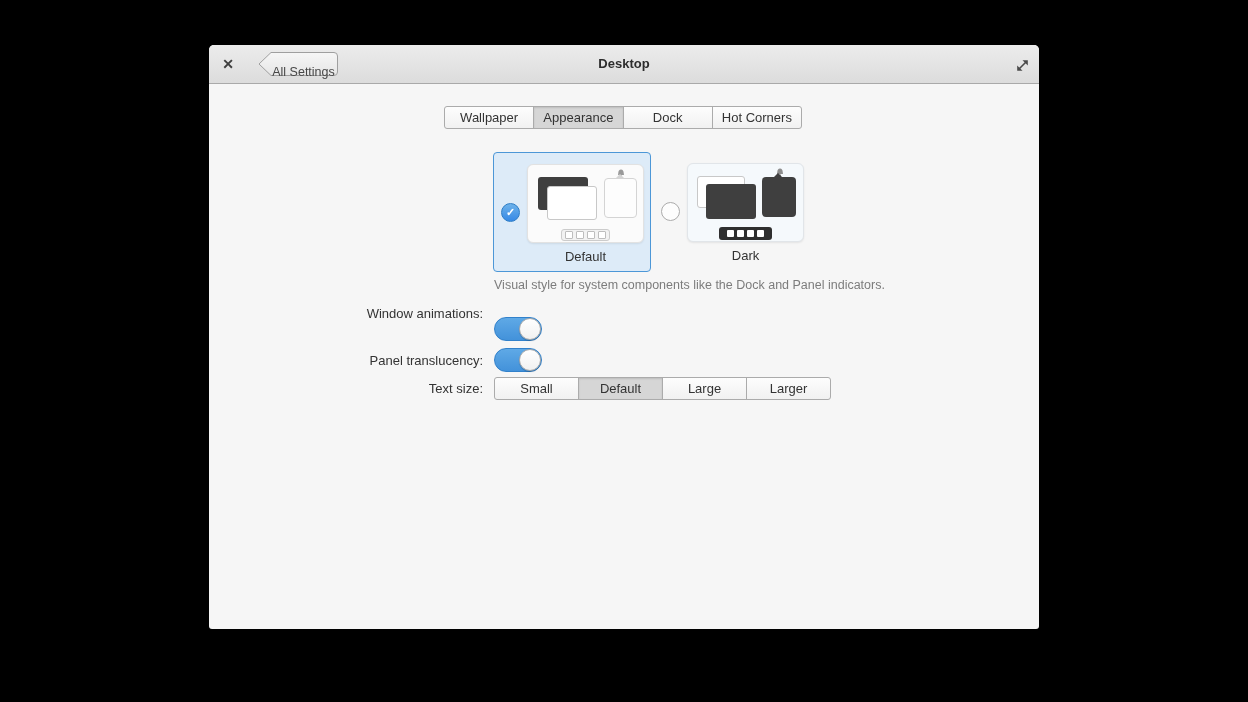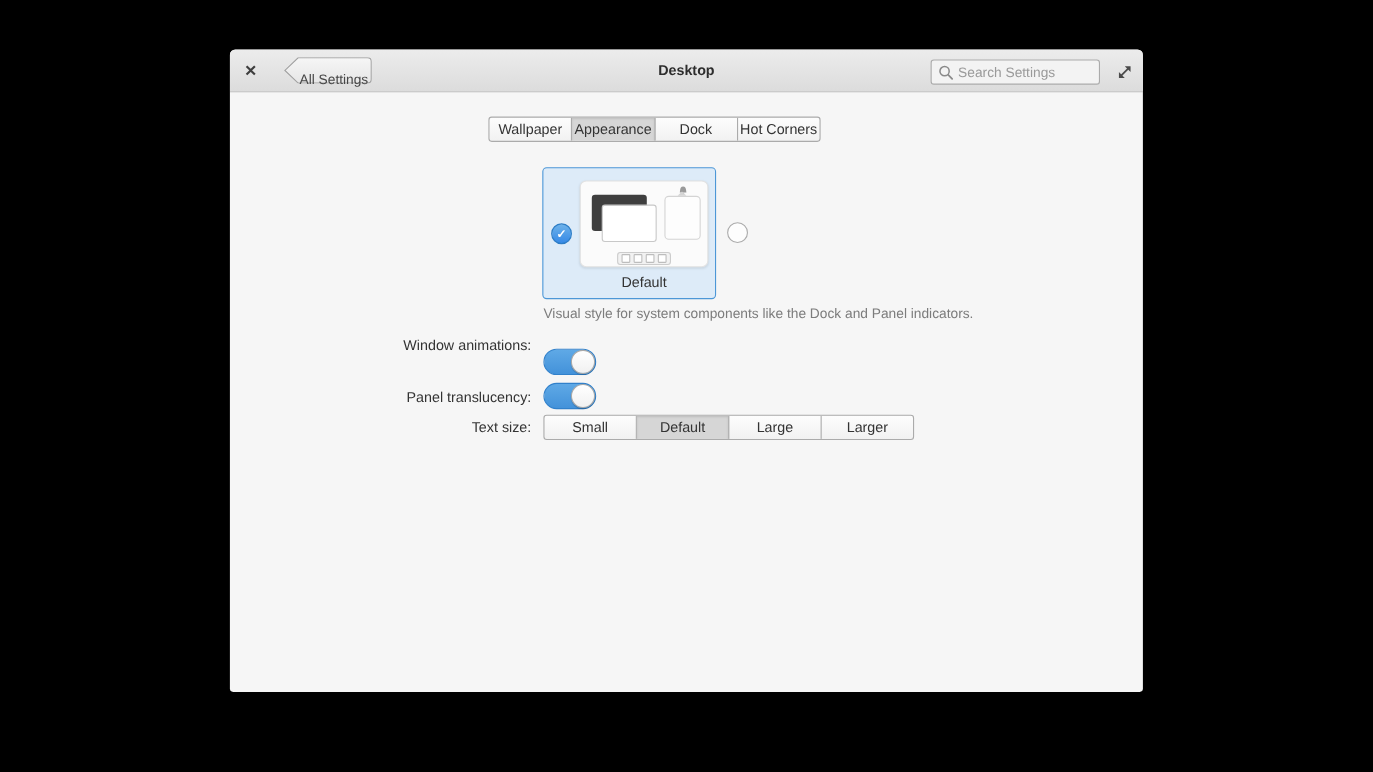--- a/index.html
+++ b/index.html
@@ -48,21 +48,21 @@
     font-family:"Liberation Sans", sans-serif;
     font-size:12.5px;color:#555;width:110px;padding:0;
   }
   .search-box input::placeholder{color:#9a9a9a;}
   .expand-btn{
     position:absolute;left:803px;top:10px;width:20px;height:20px;
     display:flex;align-items:center;justify-content:center;
   }
   
   .tabbar{
-    position:absolute;left:235px;top:61px;width:302px;height:23px;
+    position:absolute;left:235px;top:61px;width:358px;height:23px;
     display:flex;border:1px solid #ababab;border-radius:3px;
     background:linear-gradient(#fdfdfd,#f1f1f1);
     box-sizing:border-box;overflow:hidden;
   }
   .tab{
     flex:1;display:flex;align-items:center;justify-content:center;
     font-size:13px;color:#333;border-right:1px solid #ababab;
   }
   .tab:last-child{border-right:none;}
   .tab.selected{background:#d6d6d6;box-shadow:inset 0 1px 2px rgba(0,0,0,.12);}
@@ -165,27 +165,20 @@
               <stop offset="1" stop-color="#e6e6e6"></stop>
           </linearGradient>
         </defs>
         <path d="M13 .5 H76 Q79.5 .5 79.5 4 V20 Q79.5 23.5 76 23.5 H13 L1 12 Z" fill="url(#bg1)" stroke="#9f9f9f" stroke-width="1"></path>
       </svg>
       <span class="label">All Settings</span>
     </div>
 
     <div class="win-title">Desktop</div>
 
-    <div class="search-box">
-      <svg width="14" height="14" viewBox="0 0 14 14">
-        <circle cx="5.7" cy="5.7" r="4.2" fill="none" stroke="#8a8a8a" stroke-width="1.4"></circle>
-        <line x1="9" y1="9" x2="12.6" y2="12.6" stroke="#8a8a8a" stroke-width="1.6" stroke-linecap="round"></line>
-      </svg>
-      <input type="text" placeholder="Search Settings" style="">
-    </div>
 
     <div class="expand-btn">
       <svg width="17" height="17" viewBox="0 0 17 17">
         <line x1="5" y1="12" x2="12" y2="5" stroke="#4a4a4a" stroke-width="1.6"></line>
         <path d="M8.5 3.2 H13.8 V8.5 Z" fill="#4a4a4a"></path>
         <path d="M8.5 13.8 H3.2 V8.5 Z" fill="#4a4a4a"></path>
       </svg>
     </div>
   </div>
 
@@ -217,20 +210,39 @@
           <div class="pv-sq-light"></div>
           <div class="pv-sq-light"></div>
         </div>
       </div>
       <div class="caption">Default</div>
     </div>
   </div>
 
   <div class="style-option dark">
     <div class="radio unchecked"></div>
+    <div class="preview-col">
+      <div class="preview-card darkish">
+        <svg class="pv" style="left:87px;top:4px;" width="10" height="9" viewBox="0 0 10 9">
+          <path d="M5 0.5 C3.2 0.5 2.4 2 2.3 3.7 L2 6 H8 L7.7 3.7 C7.6 2 6.8 0.5 5 0.5 Z" fill="#8d8d8d"></path>
+          <circle cx="5" cy="7.2" r="1" fill="#8d8d8d"></circle>
+        </svg>
+        <div class="pv pv-win-light" style="left:9px;top:12px;width:48px;height:32px;"></div>
+        <div class="pv pv-win-dark" style="left:18px;top:20px;width:50px;height:35px;"></div>
+        <div class="pv pv-tri" style="left:86px;top:9px;border-bottom:4px solid #3f3f3f;"></div>
+        <div class="pv pv-note-dark" style="left:74px;top:13px;width:34px;height:40px;"></div>
+        <div class="pv pv-dock-dark" style="left:31px;top:63px;width:53px;height:13px;">
+          <div class="pv-sq-dark"></div>
+          <div class="pv-sq-dark"></div>
+          <div class="pv-sq-dark"></div>
+          <div class="pv-sq-dark"></div>
+        </div>
+      </div>
+      <div class="caption">Dark</div>
+    </div>
   </div>
 
   <div class="description">Visual style for system components like the Dock and Panel indicators.</div>
 
   <div class="form-label" style="top:260px;">Window animations:</div>
   <div class="toggle" style="top:272px;">
     <div class="knob"></div>
   </div>
 
   <div class="form-label" style="top:307px;">Panel translucency:</div>

